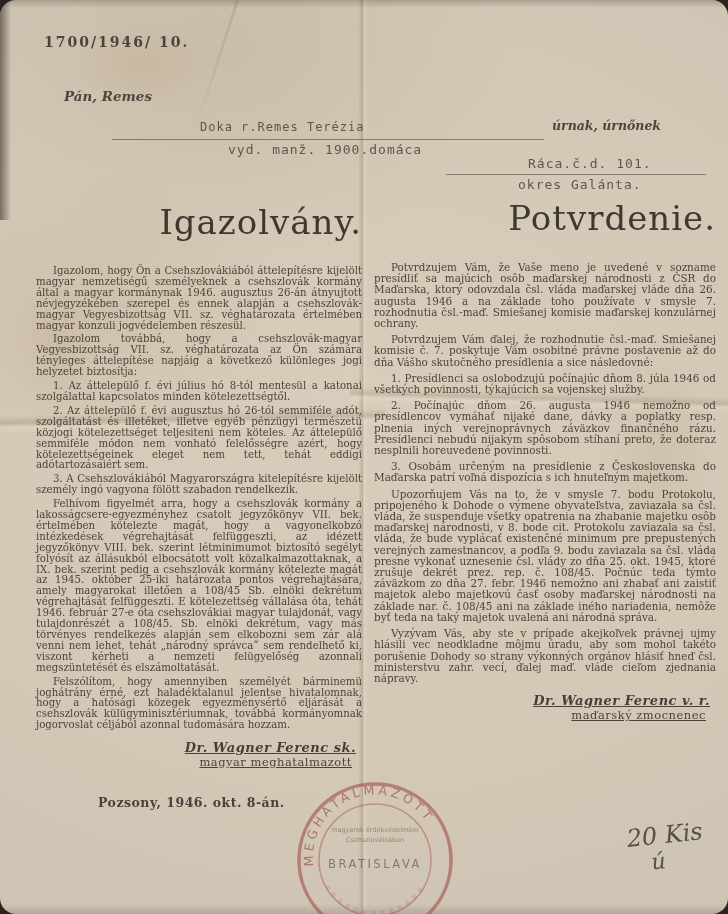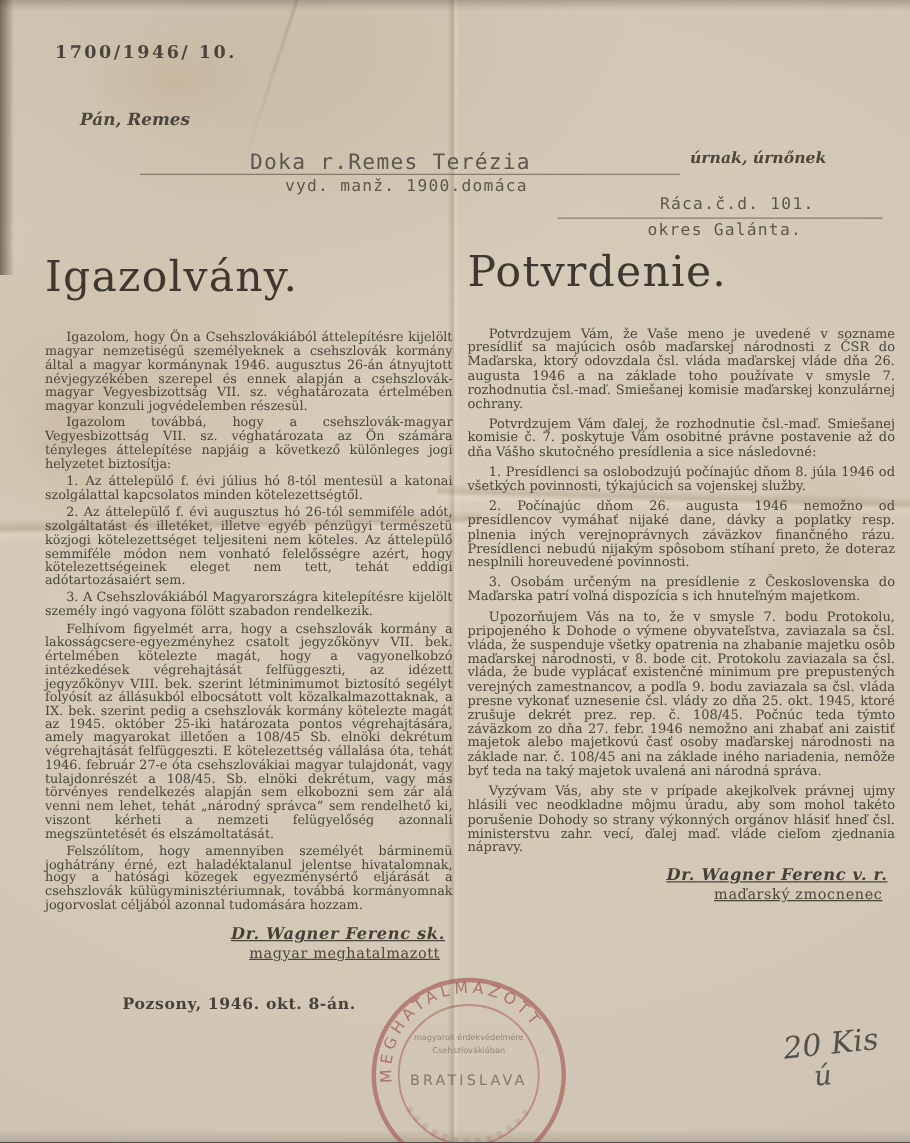--- a/index.html
+++ b/index.html
@@ -4,20 +4,21 @@
 <style>
   html,body{margin:0;padding:0;background:#2a2420;}
   .page{
     position:relative;width:728px;height:914px;overflow:hidden;
     background:
       radial-gradient(ellipse 420px 300px at 30% 6%, rgba(120,95,60,.10), transparent 70%),
       radial-gradient(ellipse 300px 200px at 12% 34%, rgba(150,115,70,.10), transparent 70%),
       radial-gradient(ellipse 900px 700px at 50% 45%, #d8cdbb 0%, #d3c8b6 55%, #cac0b2 100%);
     font-family:"DejaVu Serif","Liberation Serif",serif;
     color:#4b443c;
+    border-radius:16px;
   }
   
   .edge-left{position:absolute;left:0;top:0;width:14px;height:220px;
     background:linear-gradient(90deg, rgba(45,35,25,.55), rgba(45,35,25,0) 80%);pointer-events:none;}
   .edge-top{position:absolute;left:0;top:0;width:728px;height:8px;
     background:linear-gradient(180deg, rgba(60,48,35,.25), rgba(60,48,35,0));pointer-events:none;}
   .edge-bottom{position:absolute;left:0;bottom:0;width:728px;height:10px;
     background:linear-gradient(0deg, rgba(60,48,35,.18), rgba(60,48,35,0));pointer-events:none;}
   
   .fold-vertical{position:absolute;left:358px;top:0;width:10px;height:914px;
@@ -33,32 +34,32 @@
   .stain-2{position:absolute;left:10px;top:280px;width:90px;height:140px;border-radius:50%;
     background:radial-gradient(ellipse at center, rgba(160,125,80,.10), transparent 70%);pointer-events:none;}
   .stain-3{position:absolute;left:600px;top:330px;width:120px;height:260px;border-radius:50%;
     background:radial-gradient(ellipse at center, rgba(150,115,75,.10), transparent 70%);pointer-events:none;}
 
   .ref{position:absolute;left:44px;top:34px;font-size:14px;font-weight:bold;
     letter-spacing:2px;color:#4a443c;}
   .salutation{position:absolute;left:64px;top:88px;font-size:13.5px;font-style:italic;font-weight:bold;color:#4c463e;}
 
   .tw{font-family:"DejaVu Sans Mono","Liberation Mono",monospace;color:#5c574e;}
-  .addr-name{position:absolute;left:200px;top:120px;font-size:17px;letter-spacing:1px;}
+  .addr-name{position:absolute;left:200px;top:120px;font-size:12px;letter-spacing:1px;}
   .addr-underline-1{position:absolute;left:112px;top:139px;width:432px;height:1px;background:rgba(110,100,88,.75);}
   .addr-suffix{position:absolute;left:552px;top:118px;font-size:12.5px;font-style:italic;font-weight:bold;color:#4c463e;}
   .addr-details{position:absolute;left:228px;top:142px;font-size:13px;letter-spacing:1px;}
   .addr-address{position:absolute;left:528px;top:156px;font-size:13px;letter-spacing:1px;}
   .addr-underline-2{position:absolute;left:446px;top:174px;width:260px;height:1px;background:rgba(110,100,88,.75);}
   .addr-district{position:absolute;left:518px;top:177px;font-size:13px;letter-spacing:1px;}
 
   .col{position:absolute;}
   .col-left{left:36px;top:202px;width:326px;}
   .col-right{left:374px;top:198px;width:342px;}
-  .col h1{margin:0 0 24px;text-align:left;font-size:34px;font-weight:normal;color:#3e3830;letter-spacing:1px;}
+  .col h1{margin:0 0 24px;text-align:right;font-size:34px;font-weight:normal;color:#3e3830;letter-spacing:1px;}
   .col p{margin:0 0 3px;text-indent:17px;text-align:justify;}
   .col-left p{font-size:10.2px;line-height:10.9px;}
   .col-right p{font-size:10.4px;line-height:11.2px;margin-bottom:5px;}
   .sig{margin-top:9px;text-align:right;padding-right:6px;text-decoration:underline;}
   .sig-name{font-size:13px;font-style:italic;font-weight:bold;letter-spacing:.5px;color:#453f37;}
   .sig-role{font-size:11.5px;padding-right:4px;letter-spacing:.5px;color:#4b443c;}
   .date-line{margin-top:26px;font-size:12.5px;letter-spacing:.5px;font-weight:bold;color:#48423a;}
   .col-left .date-line{padding-left:62px;}
   .col-right .date-line{margin-top:30px;padding-left:88px;}
 

